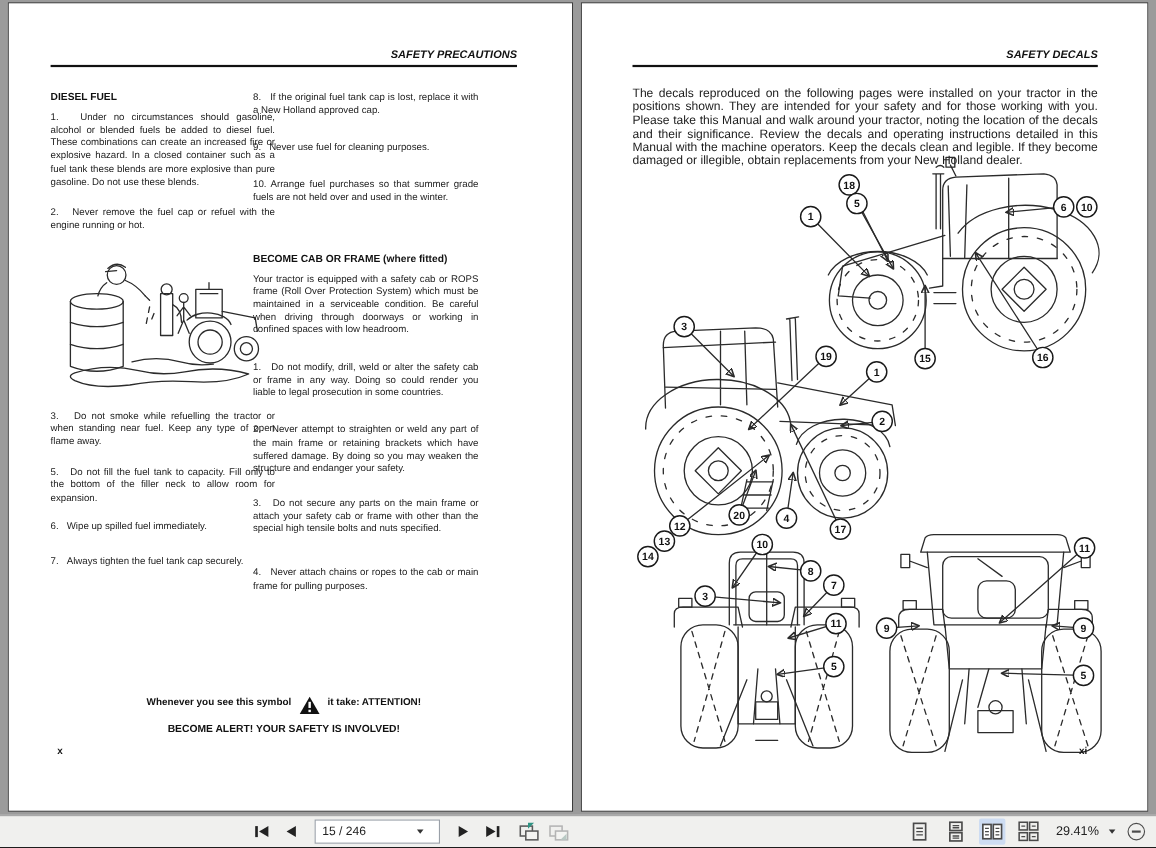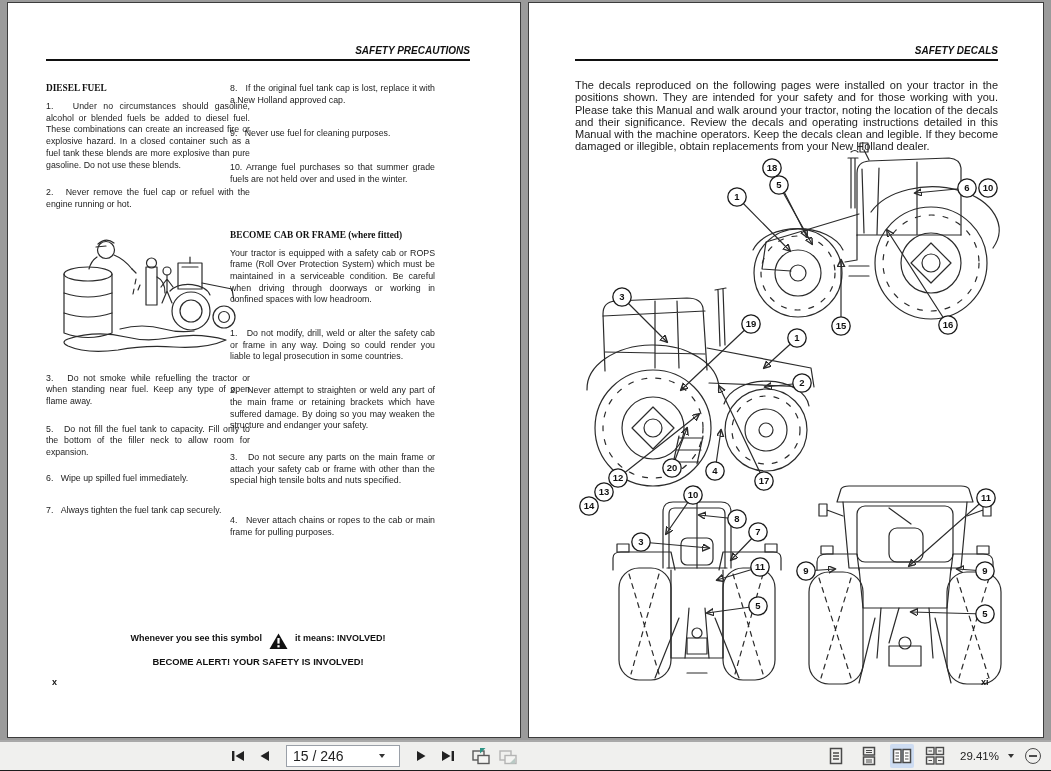--- a/index.html
+++ b/index.html
@@ -14,21 +14,21 @@
   .pg-header { position:absolute; top:42px; font-size:10px; font-weight:bold; font-style:italic;
                color:#111; text-align:right; border-bottom:2px solid #111; padding-bottom:3px; }
   .page-left  .pg-header { left:38px; right:50px; }
   .page-right .pg-header { left:46px; right:45px; }
 
   .col { position:absolute; top:80px; }
   .col-l { left:38px;  width:204px; }
   .col-r { left:222px; width:205px; }
 
   p.body { font-size:8.8px; line-height:11.7px; text-align:justify; color:#1c1c1c; }
-  h3.sec { font-size:9.3px; font-weight:bold; color:#111; margin-bottom:8px;font-family:Liberation Serif, serif; }
+  h3.sec { font-size:9.3px; font-weight:bold; color:#111; margin-bottom:8px; }
 
   .mb10{margin-bottom:10px}.mb14{margin-bottom:14px}.mb16{margin-bottom:16px}
   .mb20{margin-bottom:20px}.mb22{margin-bottom:22px}
   .mb28{margin-bottom:28px}.mb44{margin-bottom:44px}
 
   .illus { display:block; margin:4px auto 10px auto; }
 
   .attention { position:absolute; left:38px; right:50px; top:630px; color:#111; }
   .att-line1 { display:flex; align-items:flex-start; justify-content:center; gap:7px;
                font-size:9px; font-weight:bold; }
@@ -52,21 +52,21 @@
              fill:#111; text-anchor:middle; stroke:none; }
   .lead { stroke:#1a1a1a; stroke-width:1.1; fill:none; }
 
   
   .toolbar { position:absolute; left:0; top:740px; width:1051px; height:31px;
              background:#f0f0ee; border-top:2px solid #a9a9a9; border-bottom:1px solid #1d1d1d; }
   .nav-cluster { position:absolute; left:228px; top:0; height:28px; display:flex; align-items:center; gap:7px; }
   .tb-btn { display:flex; align-items:center; justify-content:center; width:20px; height:22px; cursor:pointer; }
   .page-box { display:flex; align-items:center; width:114px; height:22px; background:#fff;
               border:1px solid #9aa0a8; margin:0 4px; }
-  .page-box input { border:none; outline:none; width:92px; height:18px; font-size:14px;
+  .page-box input { border:none; outline:none; width:92px; height:18px; font-size:11px;
                     color:#222; padding-left:6px; font-family:"Liberation Sans",sans-serif; background:transparent; }
   .caret { width:0; height:0; border-left:3.5px solid transparent; border-right:3.5px solid transparent;
            border-top:4.5px solid #333; }
   .view-cluster { position:absolute; right:10px; top:0; height:28px; display:flex; align-items:center; gap:9px; }
   .layout-btn { display:flex; align-items:center; justify-content:center; width:24px; height:24px;
                 border-radius:2px; cursor:pointer; }
   .layout-btn.selected { background:#cddcf2; }
   .zoom-label { font-size:11.5px; color:#222; margin-left:4px; }
   .zoom-out-btn { width:16px; height:16px; border:1.5px solid #4c4c4c; border-radius:50%;
                   position:relative; cursor:pointer; margin-left:2px; }
@@ -137,21 +137,21 @@
       </div>
 
       <div class="attention">
         <div class="att-line1">
           <span>Whenever you see this symbol</span>
           <svg width="19" height="17" viewBox="0 0 19 17">
             <polygon points="9.5,0.5 18.5,16 0.5,16" fill="#111"></polygon>
             <rect x="8.4" y="5" width="2.2" height="5.6" fill="#fff"></rect>
             <rect x="8.4" y="12.2" width="2.2" height="2.2" fill="#fff"></rect>
           </svg>
-          <span>it means: INVOLVED!</span>
+          <span>it take: ATTENTION!</span>
         </div>
         <div class="att-line2">BECOME ALERT!  YOUR SAFETY IS INVOLVED!</div>
       </div>
 
       <div class="folio">x</div>
     </div>
 
     <div class="page page-right">
       <div class="pg-header">SAFETY DECALS</div>
       <p class="rp-intro">The decals reproduced on the following pages were installed on your tractor in the positions shown. They are intended for your safety and for those working with you. Please take this Manual and walk around your tractor, noting the location of the decals and their significance. Review the decals and operating instructions detailed in this Manual with the machine operators. Keep the decals clean and legible. If they become damaged or illegible, obtain replacements from your New Holland dealer.</p>

